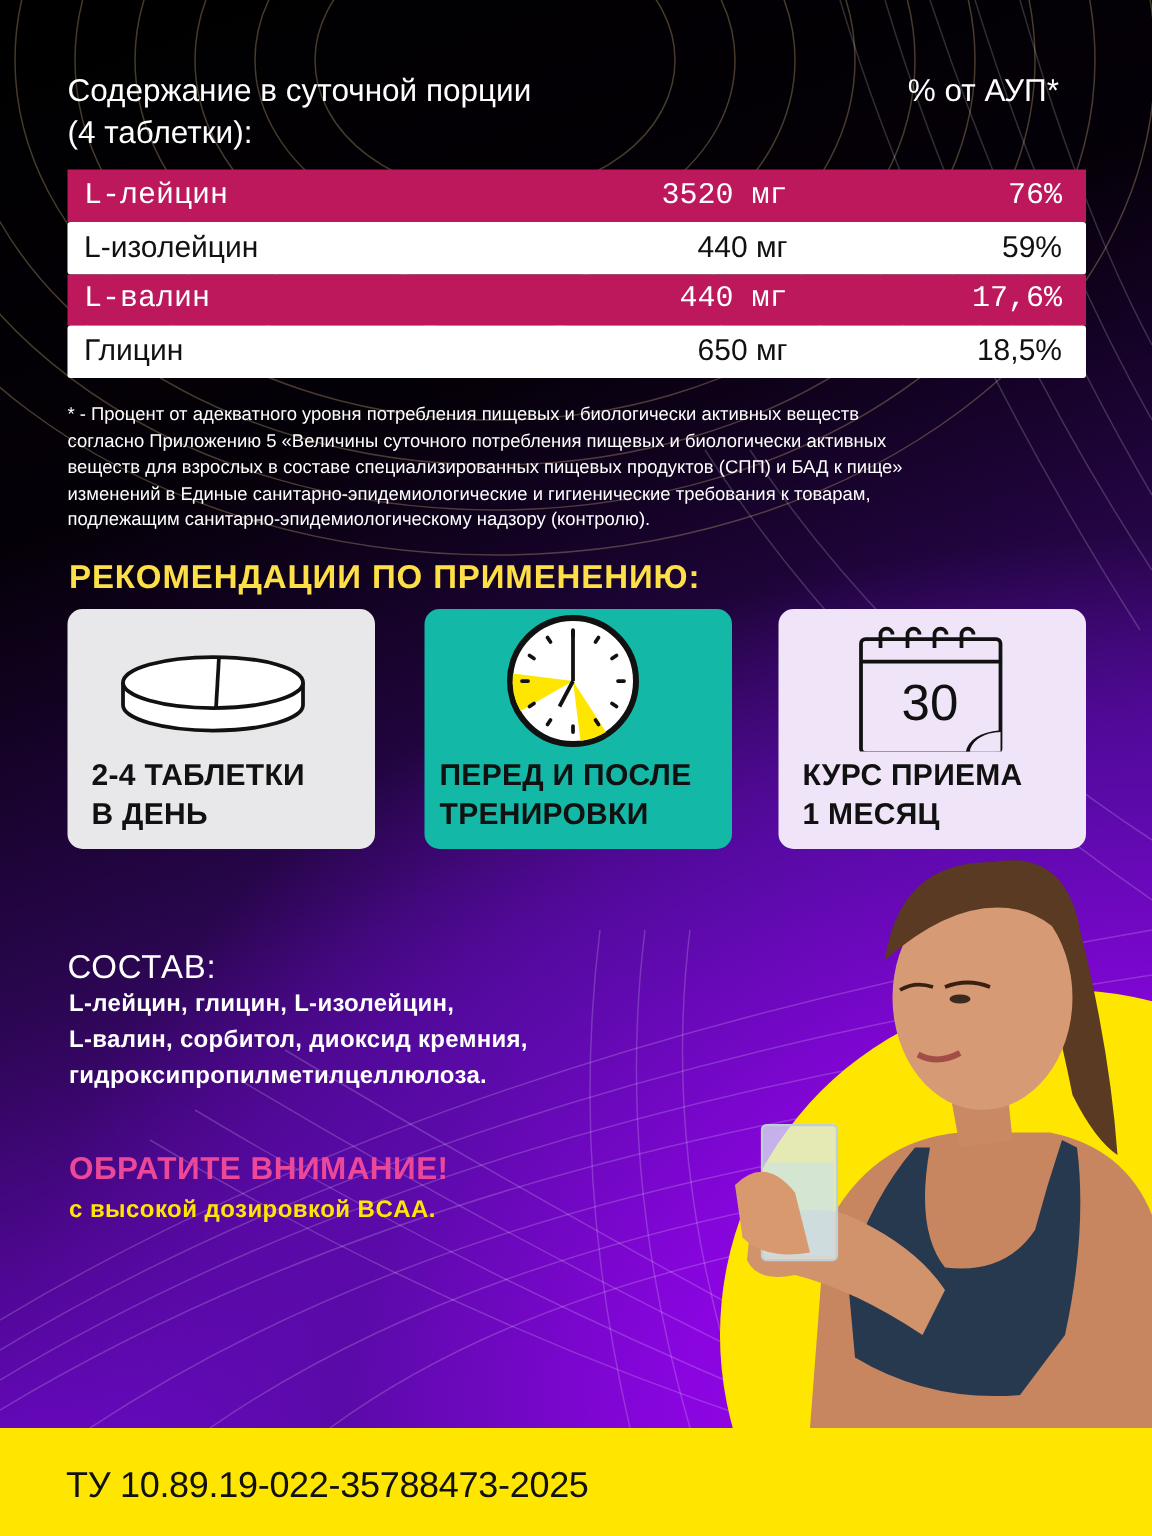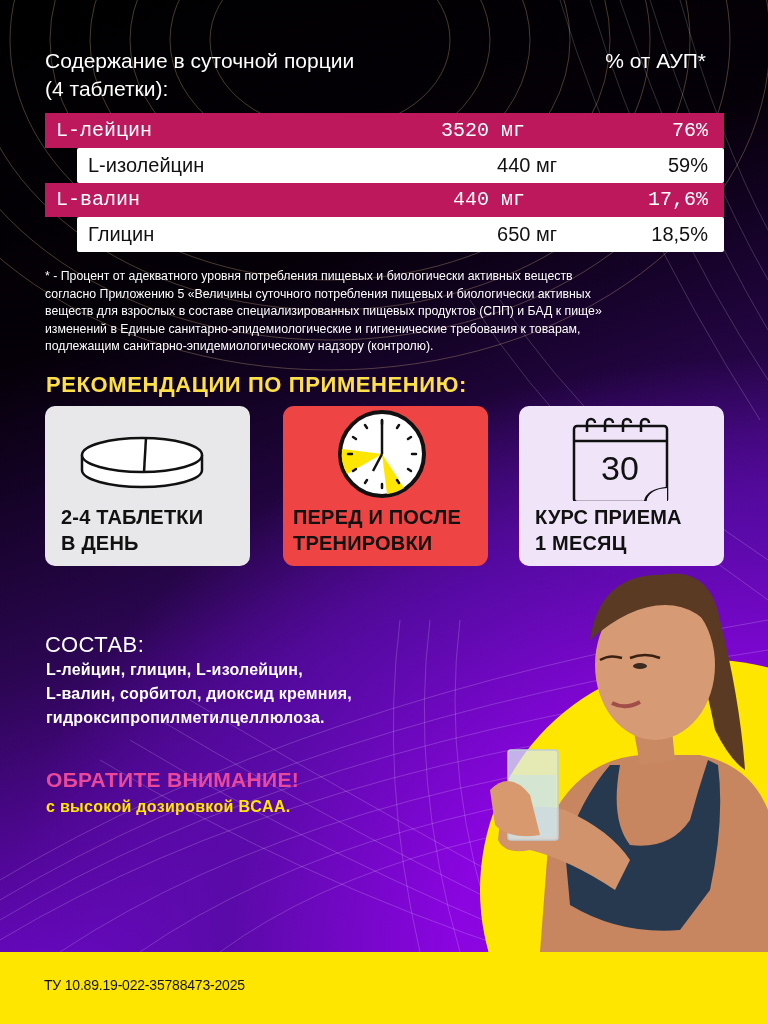--- a/index.html
+++ b/index.html
@@ -16,54 +16,54 @@
         linear-gradient(160deg, #000000 0%, #050008 30%, #2a0650 55%, #6a08c4 80%, #8d06ea 100%);
       overflow: hidden;
     }
     .bg svg { position: absolute; left: 0; top: 0; }
     .footer {
       position: absolute; left: 0; top: 952px; width: 768px; height: 72px;
       background: #ffe600;
     }
     .footer-text {
       position: absolute; left: 44px; top: 977px;
-      font-size: 14px; color: #111; letter-spacing: -0.2px;
+      font-size: 24px; color: #111; letter-spacing: -0.2px;
     }
     .hdr-left {
       position: absolute; left: 45px; top: 47px; color: #fff;
       font-size: 21px; line-height: 28px;
     }
     .hdr-right {
       position: absolute; right: 62px; top: 47px; color: #fff;
       font-size: 21px; line-height: 28px;
     }
     .table { position: absolute; left: 45px; top: 113px; width: 679px; }
     .row {
       height: 34.75px; display: flex; align-items: center;
       font-size: 20px; padding: 0 16px 0 11px; position: relative;
     }
     .row.dark { background: #be185d; color: #fff; font-family: Liberation Mono, monospace; }
-    .row.light { background: #fff; color: #111; border-radius: 2px; margin-left: 32px; }
+    .row.light { background: #fff; color: #111; border-radius: 2px; }
     .row .name { flex: 1; }
     .row .amount { position: absolute; left: 390px; width: 90px; text-align: right; }
     .row .pct { position: absolute; right: 16px; text-align: right; }
     .footnote {
       position: absolute; left: 45px; top: 268px; width: 690px;
       color: #fff; font-size: 12.3px; line-height: 17.5px;
     }
     .section-title {
       position: absolute; left: 46px; top: 372px; color: #fde047;
       font-size: 22px; font-weight: bold; letter-spacing: 0.6px;
     }
     .card {
       position: absolute; top: 406px; width: 205px; height: 160px;
       border-radius: 10px; background: #ebe8ee;
     }
     .card.c1 { left: 45px; background: #e8e7ea; }
-    .card.c2 { left: 283px; background: #ef4444; border-radius: 11px; }
+    .card.c2 { left: 283px; background: #14b8a6; }
     .card.c3 { left: 519px; background: #efe4f8; }
     .card .icon { position: absolute; left: 0; top: 0; }
     .card .label {
       position: absolute; left: 16px; top: 98px; font-size: 20px;
       font-weight: bold; color: #111; line-height: 26px; letter-spacing: 0.2px;
     }
     .card.c2 .label { left: 10px; }
     .sostav-title {
       position: absolute; left: 45px; top: 632px; color: #fff;
       font-size: 22px; font-weight: normal; letter-spacing: 0.5px;

